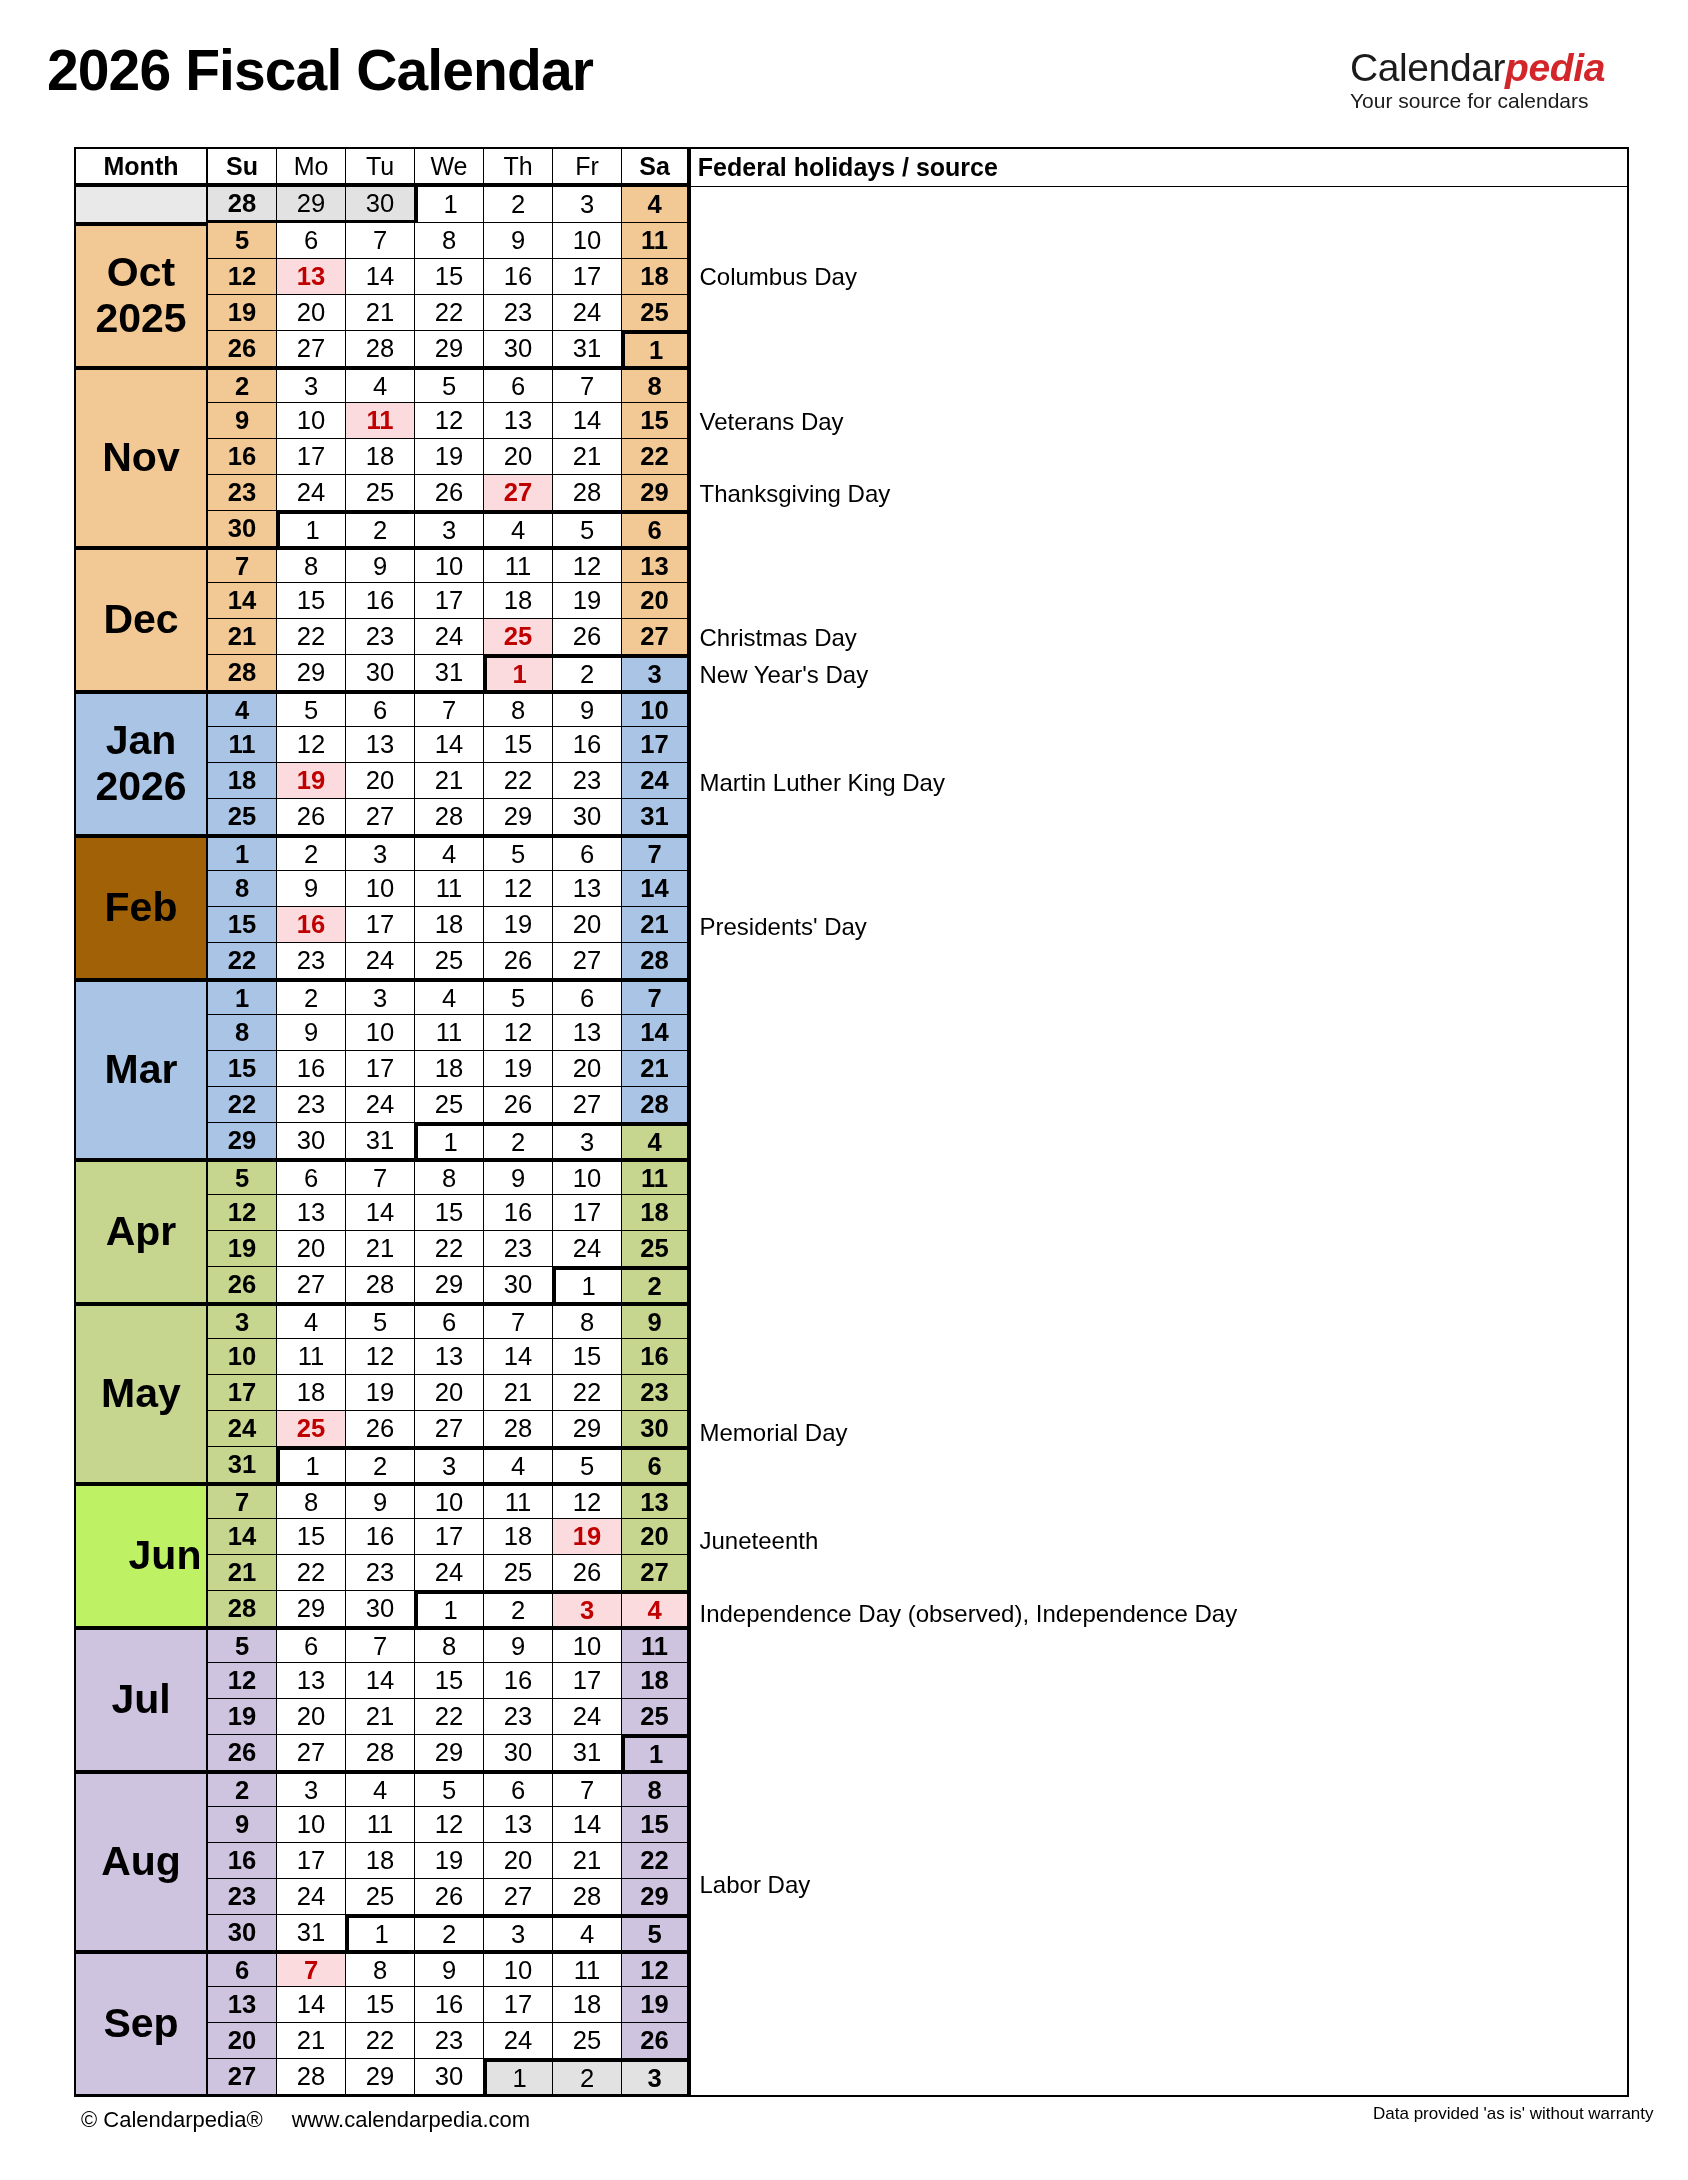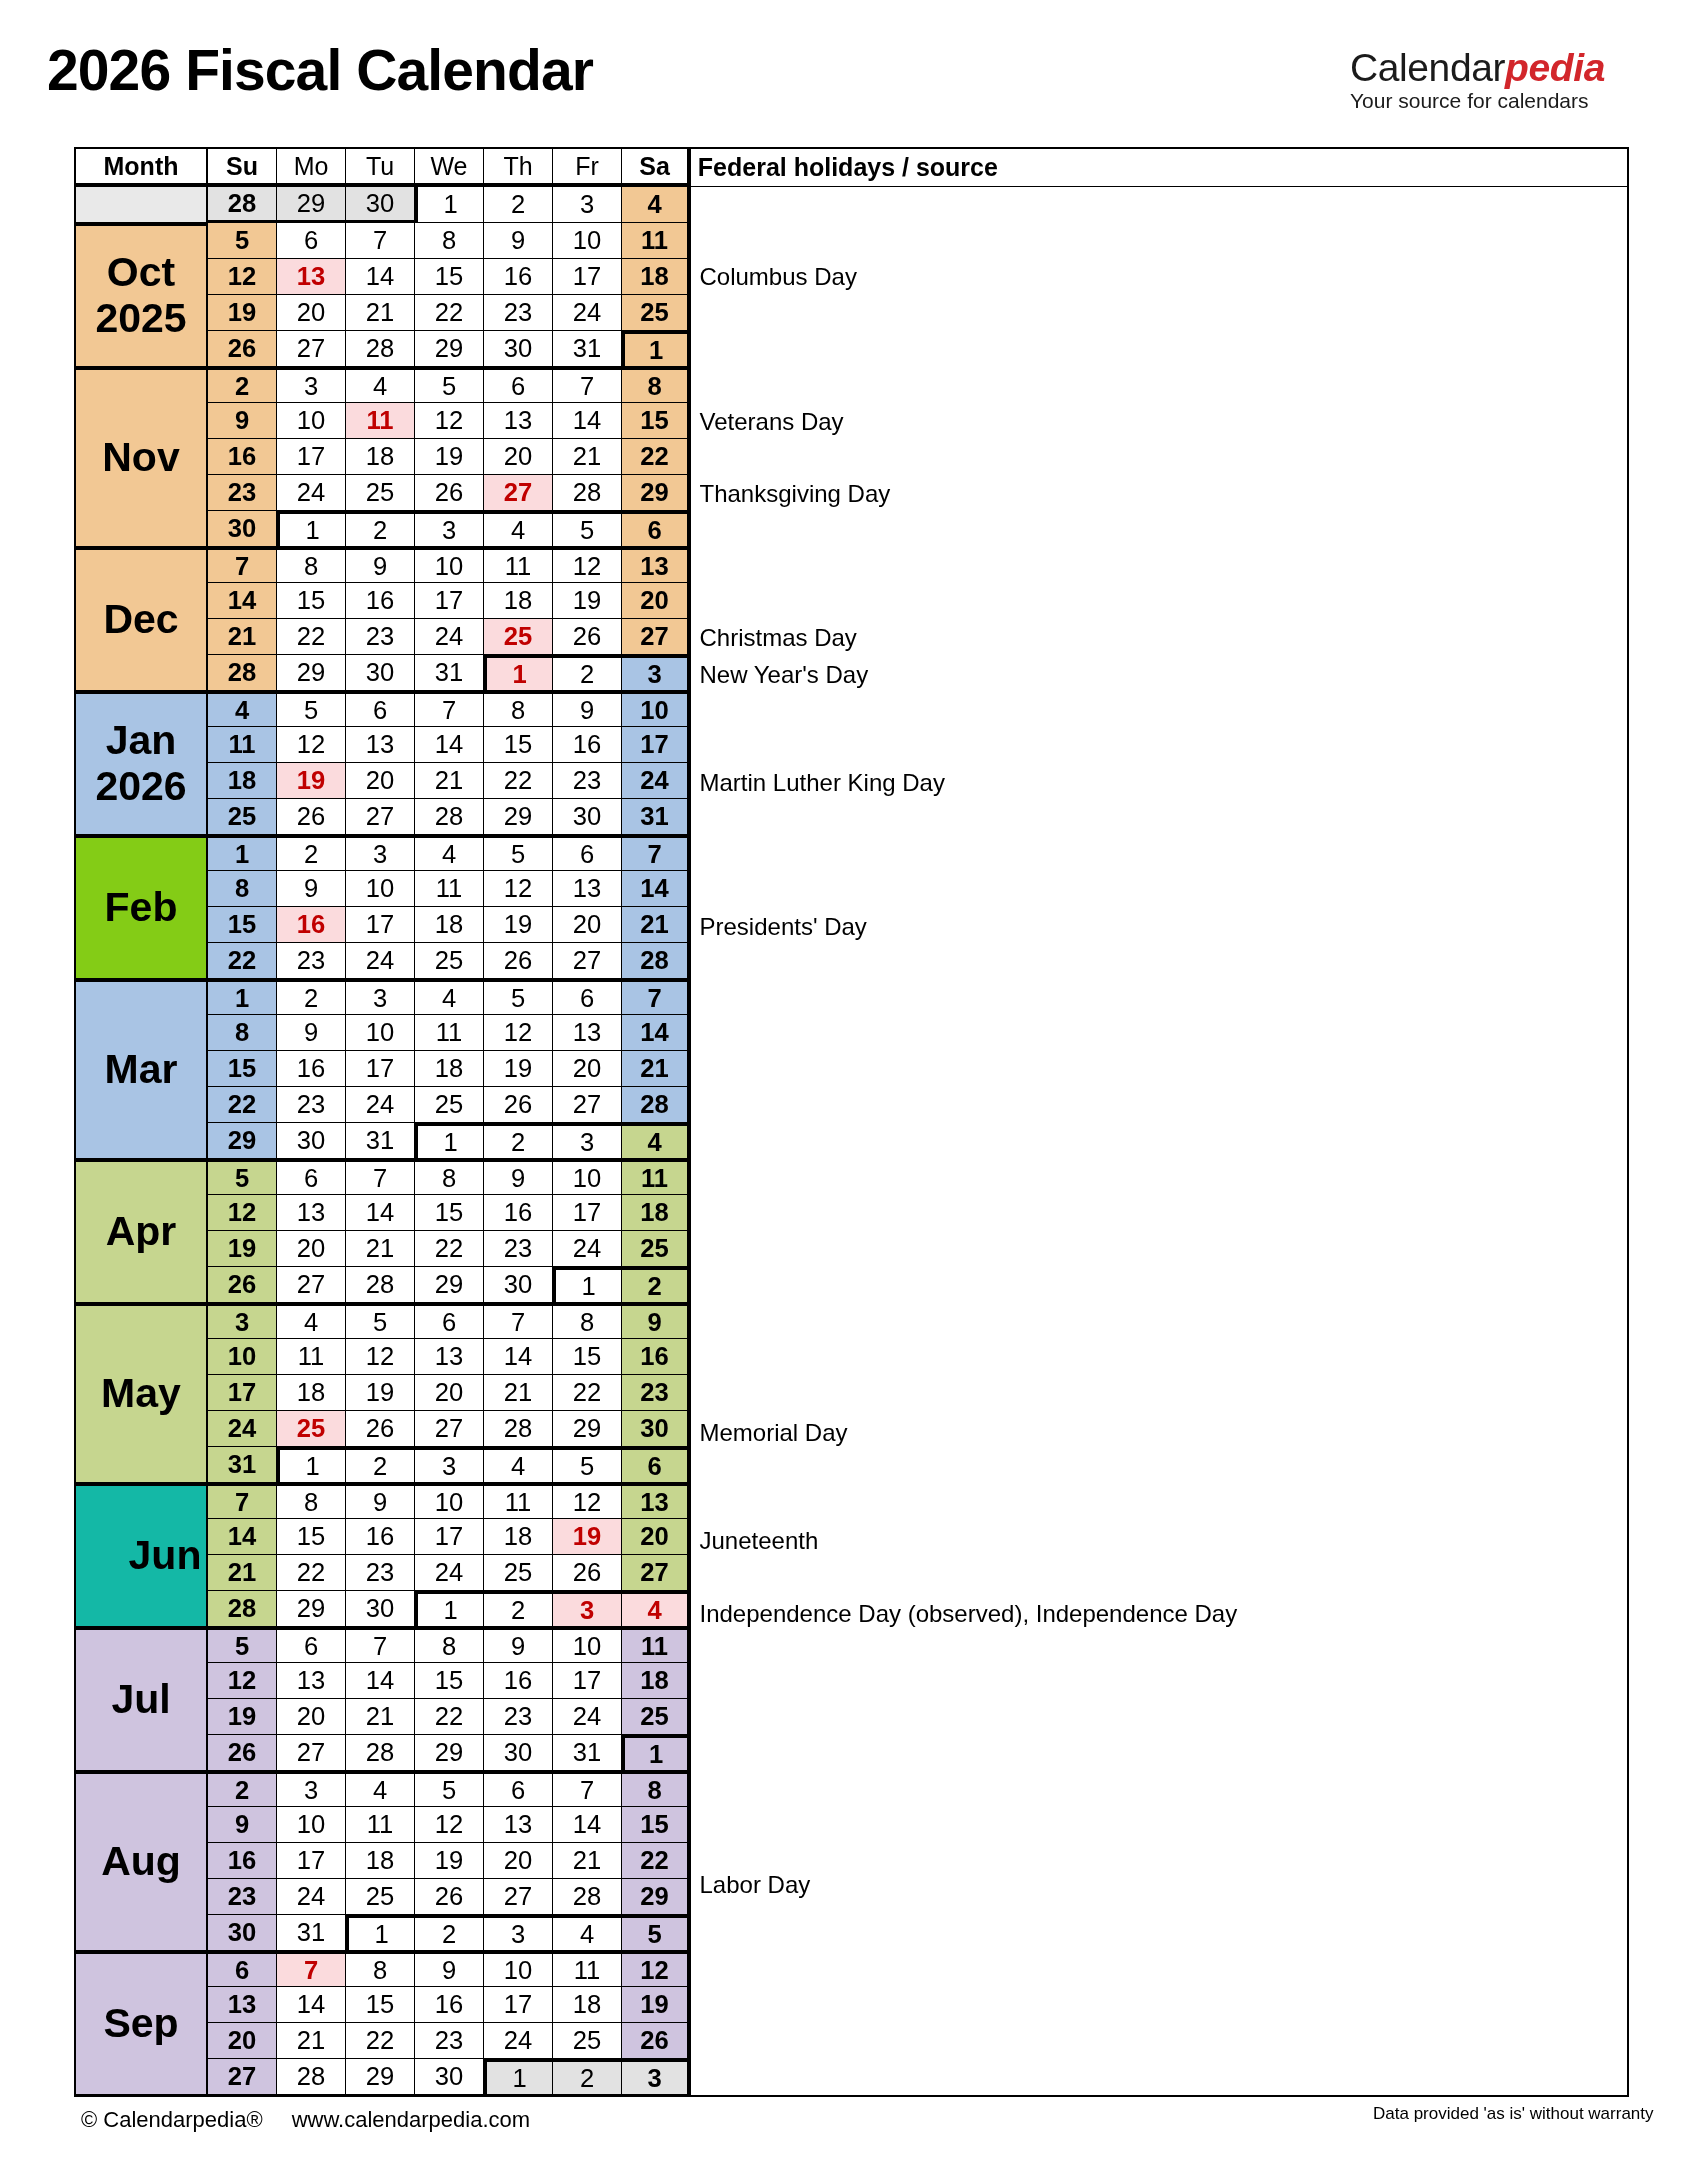--- a/index.html
+++ b/index.html
@@ -204,21 +204,21 @@
     <div class="cell" style="grid-area: 18 / 6;">22</div>
     <div class="cell" style="grid-area: 18 / 7;">23</div>
     <div class="cell sa b" style="grid-area: 18 / 8; background: rgb(169, 196, 228);">24</div>
     <div class="cell b" style="grid-area: 19 / 2; background: rgb(169, 196, 228);">25</div>
     <div class="cell" style="grid-area: 19 / 3;">26</div>
     <div class="cell" style="grid-area: 19 / 4;">27</div>
     <div class="cell" style="grid-area: 19 / 5;">28</div>
     <div class="cell" style="grid-area: 19 / 6;">29</div>
     <div class="cell" style="grid-area: 19 / 7;">30</div>
     <div class="cell sa b" style="grid-area: 19 / 8; background: rgb(169, 196, 228);">31</div>
-    <div class="mcell tT" style="grid-area: 20 / 1 / span 4; background: #84cc16; text-align: center;">
+    <div class="mcell tT" style="grid-area: 20 / 1 / span 4; background: #a16207; text-align: center;">
       <span>Feb</span>
     </div>
     <div class="cell b tT" style="grid-area: 20 / 2; background: rgb(169, 196, 228);">1</div>
     <div class="cell tT" style="grid-area: 20 / 3;">2</div>
     <div class="cell tT" style="grid-area: 20 / 4;">3</div>
     <div class="cell tT" style="grid-area: 20 / 5;">4</div>
     <div class="cell tT" style="grid-area: 20 / 6;">5</div>
     <div class="cell tT" style="grid-area: 20 / 7;">6</div>
     <div class="cell sa b tT" style="grid-area: 20 / 8; background: rgb(169, 196, 228);">7</div>
     <div class="cell b" style="grid-area: 21 / 2; background: rgb(169, 196, 228);">8</div>
@@ -342,21 +342,21 @@
     <div class="cell" style="grid-area: 36 / 6;">28</div>
     <div class="cell" style="grid-area: 36 / 7;">29</div>
     <div class="cell sa b" style="grid-area: 36 / 8; background: rgb(198, 214, 143);">30</div>
     <div class="cell b" style="grid-area: 37 / 2; background: rgb(198, 214, 143);">31</div>
     <div class="cell tL tT" style="grid-area: 37 / 3;">1</div>
     <div class="cell tT" style="grid-area: 37 / 4;">2</div>
     <div class="cell tT" style="grid-area: 37 / 5;">3</div>
     <div class="cell tT" style="grid-area: 37 / 6;">4</div>
     <div class="cell tT" style="grid-area: 37 / 7;">5</div>
     <div class="cell sa b tT" style="grid-area: 37 / 8; background: rgb(198, 214, 143);">6</div>
-    <div class="mcell tT" style="grid-area: 38 / 1 / span 4; background: #14b8a6; padding-left: 48px;">
+    <div class="mcell tT" style="grid-area: 38 / 1 / span 4; background: #bef264; padding-left: 48px;">
       <span>Jun</span>
     </div>
     <div class="cell b tT" style="grid-area: 38 / 2; background: rgb(198, 214, 143);">7</div>
     <div class="cell tT" style="grid-area: 38 / 3;">8</div>
     <div class="cell tT" style="grid-area: 38 / 4;">9</div>
     <div class="cell tT" style="grid-area: 38 / 5;">10</div>
     <div class="cell tT" style="grid-area: 38 / 6;">11</div>
     <div class="cell tT" style="grid-area: 38 / 7;">12</div>
     <div class="cell sa b tT" style="grid-area: 38 / 8; background: rgb(198, 214, 143);">13</div>
     <div class="cell b" style="grid-area: 39 / 2; background: rgb(198, 214, 143);">14</div>

